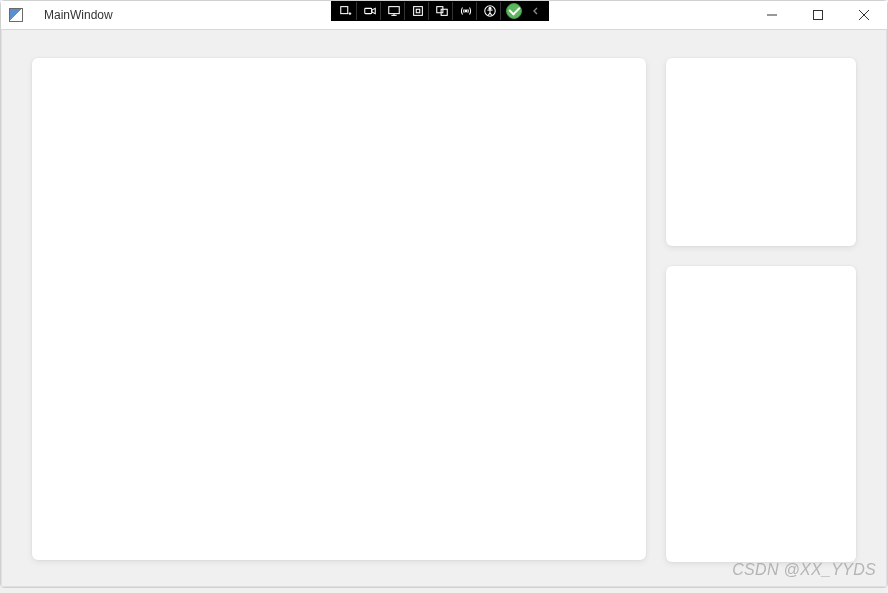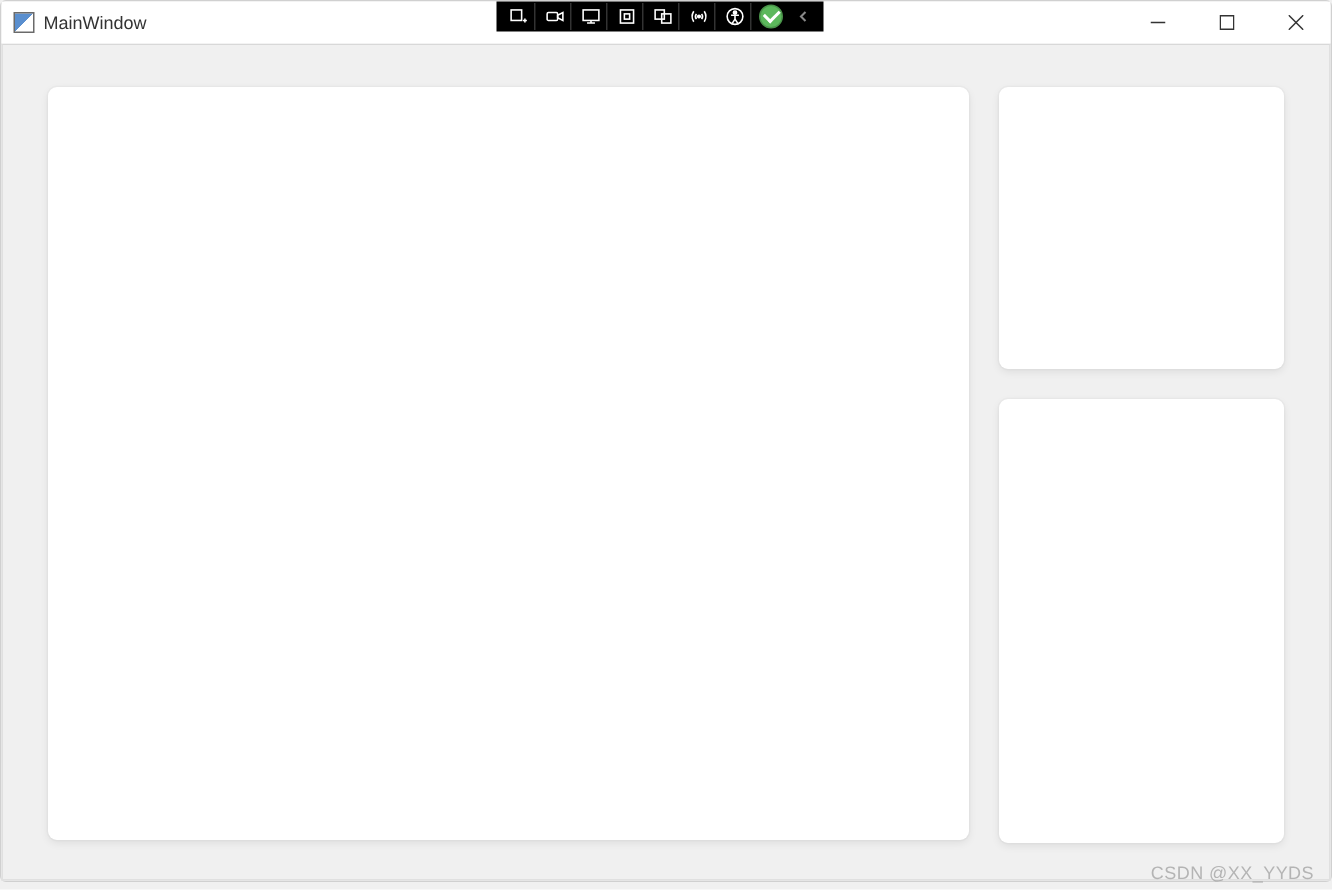--- a/index.html
+++ b/index.html
@@ -40,20 +40,21 @@
     }
     .app-icon {
       width: 14px;
       height: 14px;
       border: 1px solid #6a6a6a;
       background: linear-gradient(135deg, #5a8fcf 0%, #5a8fcf 50%, #ffffff 50%, #ffffff 100%);
     }
     .window-title {
       font-size: 12px;
       color: #333;
+      margin-left: 15px;
     }
     .overlay-toolbar {
       position: absolute;
       left: 330px;
       top: 0;
       height: 20px;
       background: #000000;
       display: flex;
       align-items: center;
       padding: 0 4px;
@@ -144,23 +145,24 @@
     }
     .side-panel-top {
       height: 188px;
     }
     .side-panel-bottom {
       flex: 1;
     }
     .watermark {
       position: absolute;
       right: 12px;
-      bottom: 4px;
-      font-size: 12px;
+      bottom: 14px;
+      font-size: 16px;
       color: rgba(140,140,140,0.6);
+      font-style: italic;
       letter-spacing: 0.3px;
     }
   </style>
 </head>
 <body>
 
 <div class="window">
   <div class="titlebar">
     <div class="titlebar-left">
       <div class="app-icon"></div>

